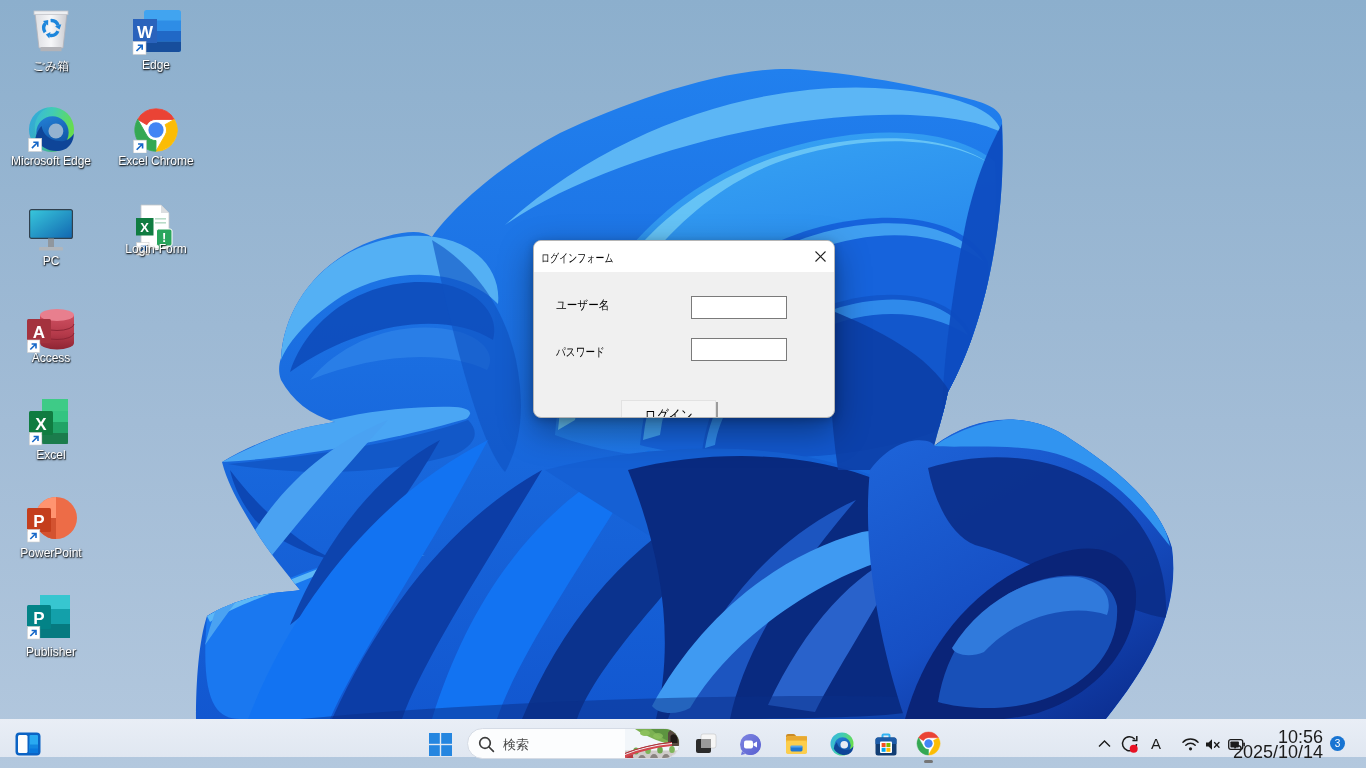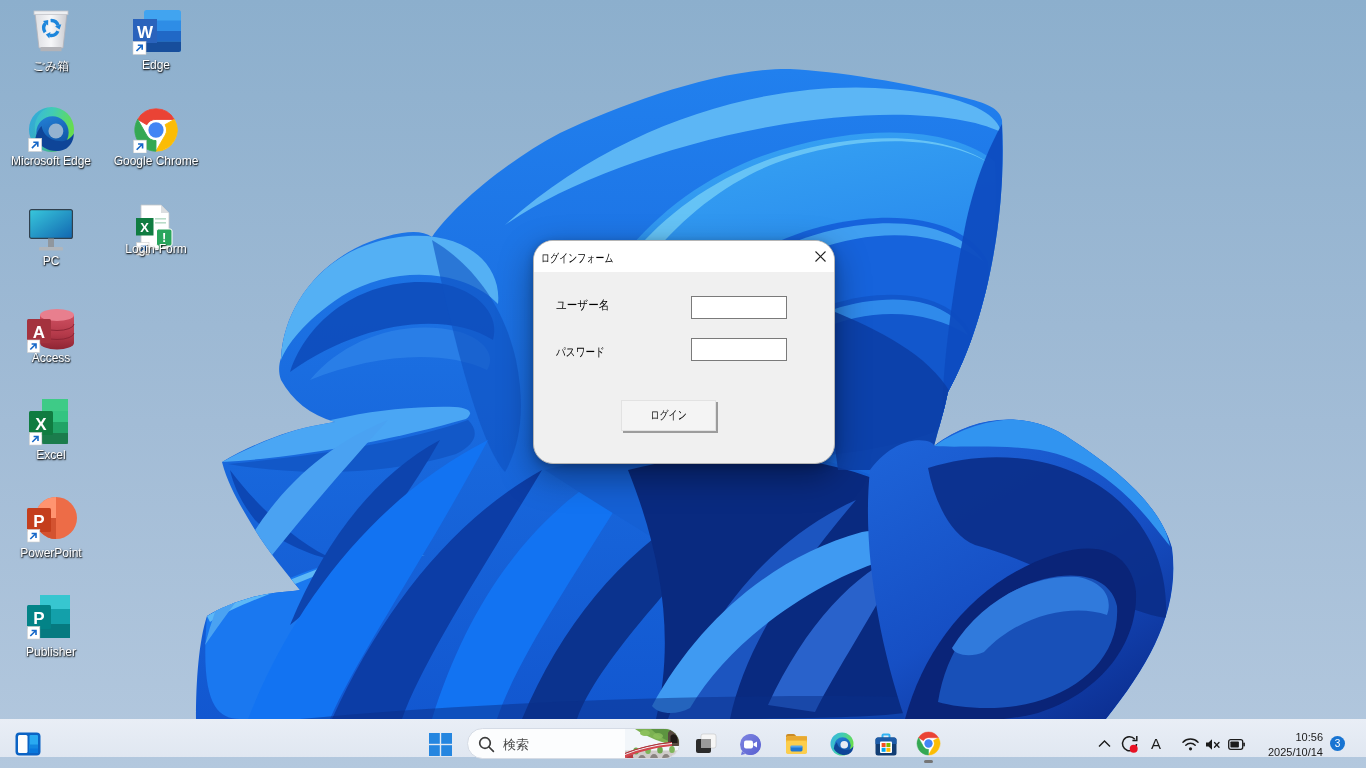--- a/index.html
+++ b/index.html
@@ -209,21 +209,21 @@
 <svg class="ig" style="left:133px;top:107px" width="46" height="46" viewBox="0 0 50 50">
  <circle cx="25" cy="25" r="23" fill="#fff"></circle>
  <path d="M25,2 a23,23 0 0 1 19.9,11.5 L25,13.5 a11.5,11.5 0 0 0 -10,5.8 L5.1,13.5 A23,23 0 0 1 25,2 Z" fill="#ea4335" stroke="#ea4335" stroke-width="1"></path>
  <path d="M44.9,13.5 a23,23 0 0 1 -20,34.5 l9.9,-17.2 a11.5,11.5 0 0 0 0,-11.6 Z" fill="#fbbc05" stroke="#fbbc05" stroke-width="1"></path>
  <path d="M5.1,13.5 l9.9,17.3 a11.5,11.5 0 0 0 10,5.7 L24.9,48 A23,23 0 0 1 5.1,13.5 Z" fill="#34a853" stroke="#34a853" stroke-width="1"></path>
  <circle cx="25" cy="25" r="10.5" fill="#fff"></circle>
  <circle cx="25" cy="25" r="8.3" fill="#4285f4"></circle>
  <rect x="0.5" y="36" width="14" height="14" fill="#fff" stroke="#cccccc" stroke-width="0.6"></rect>
  <path d="M4,46.5 L10,40.5 M5.5,40.2 L10.4,40.2 L10.4,45.1" fill="none" stroke="#1567c8" stroke-width="1.8"></path>
 </svg>
-<div class="lbl" style="left:101px;top:154px">Google Chrome</div>
+<div class="lbl" style="left:101px;top:154px">Excel Chrome</div>
 
 <svg class="ig" style="left:29px;top:209px" width="44" height="42" viewBox="0 0 44 42">
  <defs>
         <linearGradient id="scr" x1="0" y1="0" x2="1" y2="1">
   <stop offset="0" stop-color="#38c8dc"></stop>
           <stop offset="1" stop-color="#1266b0"></stop>
         </linearGradient>
       </defs>
  <rect x="0.6" y="0.6" width="42.8" height="28.8" rx="2" fill="url(#scr)" stroke="#30404e" stroke-width="1.2"></rect>
  <rect x="19" y="29.5" width="6" height="8.5" fill="#90979e"></rect>
@@ -291,34 +291,34 @@
 <svg class="ig" style="left:26px;top:593px" width="52" height="50" viewBox="0 0 52 50">
  <rect x="14" y="2" width="30" height="43" rx="2" fill="#13a0aa"></rect>
  <rect x="14" y="2" width="30" height="14" fill="#37c6d0"></rect>
  <rect x="14" y="31" width="30" height="14" fill="#067a80"></rect>
  <rect x="1" y="12" width="24" height="24" rx="1.5" fill="#038387"></rect>
  <text x="13" y="30.5" font-size="17" font-weight="bold" fill="#fff" text-anchor="middle" font-family="Liberation Sans">P</text>
  <rect x="1.3" y="33.5" width="12.5" height="12.5" fill="#fff" stroke="#cccccc" stroke-width="0.6"></rect>
  <path d="M4.3,43 L9.6,37.7 M5.6,37.5 L10,37.5 L10,41.9" fill="none" stroke="#1567c8" stroke-width="1.6"></path>
 </svg>
 <div class="lbl" style="left:-4px;top:645px">Publisher</div>
-<div id="dialog" style="position:absolute;left:533px;top:240px;width:302px;height:224px;
- border-radius:20px;background:#f0f0f0;border:1px solid #b5b5b5;box-sizing:border-box;
+<div id="dialog" style="position:absolute;left:533px;top:240px;width:302px;height:178px;
+ border-radius:8px;background:#f0f0f0;border:1px solid #b5b5b5;box-sizing:border-box;
  box-shadow:0 12px 34px rgba(0,0,0,0.38),0 2px 8px rgba(0,0,0,0.22);overflow:hidden">
  <div style="position:absolute;left:0;top:0;width:100%;height:31px;background:#ffffff"></div>
  <div style="position:absolute;left:7px;top:9px;font-size:12px;color:#000;transform:scaleX(0.74);transform-origin:left center;white-space:nowrap">ログインフォーム</div>
  <svg style="position:absolute;left:280px;top:9px" width="13" height="13" viewBox="0 0 13 13">
   <path d="M1.5,1.5 L11.5,11.5 M11.5,1.5 L1.5,11.5" stroke="#222" stroke-width="1.1"></path>
  </svg>
  <div style="position:absolute;left:22px;top:56px;font-size:12px;color:#000;transform:scaleX(0.88);transform-origin:left center;white-space:nowrap">ユーザー名</div>
  <div style="position:absolute;left:157px;top:55px;width:94px;height:21px;background:#fff;border:1px solid #7a7a7a"></div>
  <div style="position:absolute;left:22px;top:103px;font-size:12px;color:#000;transform:scaleX(0.80);transform-origin:left center;white-space:nowrap">パスワード</div>
  <div style="position:absolute;left:157px;top:97px;width:94px;height:21px;background:#fff;border:1px solid #7a7a7a"></div>
  <div style="position:absolute;left:87px;top:159px;width:93px;height:29px;background:#f4f4f4;
-  border:1px solid #e2e2e2;box-shadow:2px 2px 0 #9c9c9c;font-size:12px;color:#000;
+  border:1px solid #e2e2e2;box-shadow:2px 2px 0 #9c9c9c;font-size:16px;color:#000;
   text-align:center;line-height:29px"><span style="display:inline-block;transform:scaleX(0.74)">ログイン</span></div>
 </div>
 <div id="taskbar">
 
  <svg style="position:absolute;left:15px;top:13px" width="26" height="24" viewBox="0 0 26 24">
   <rect x="0.5" y="0.5" width="25" height="23" rx="4" fill="#0b63c4"></rect>
   <rect x="3" y="3" width="9.5" height="18" rx="1.5" fill="#fdfdfd"></rect>
   <rect x="14.5" y="3" width="8.5" height="18" rx="1" fill="#29aaf1"></rect>
   <rect x="14.5" y="12.5" width="8.5" height="8.5" fill="#1287e0"></rect>
   <rect x="14.5" y="16.5" width="8.5" height="4.5" fill="#0878dd"></rect>
@@ -435,16 +435,16 @@
  </svg>
  <svg style="position:absolute;left:1205px;top:19px" width="16" height="13" viewBox="0 0 16 13">
   <path d="M1,4.5 L3.5,4.5 L7,1.2 L7,11.8 L3.5,8.5 L1,8.5 Z" fill="#1b1b1b"></path>
   <path d="M9.5,4.5 L14,9.2 M14,4.5 L9.5,9.2" stroke="#1b1b1b" stroke-width="1.3" stroke-linecap="round"></path>
  </svg>
  <svg style="position:absolute;left:1228px;top:20px" width="17" height="11" viewBox="0 0 17 11">
   <rect x="0.7" y="0.7" width="14" height="9.6" rx="2" fill="none" stroke="#1b1b1b" stroke-width="1.3"></rect>
   <rect x="2.4" y="2.4" width="8.5" height="6.2" rx="0.8" fill="#1b1b1b"></rect>
   <rect x="15.3" y="3.4" width="1.6" height="4.2" rx="0.8" fill="#1b1b1b"></rect>
  </svg>
- <div style="position:absolute;left:1223px;top:11px;width:100px;text-align:right;font-size:11px;color:#1b1b1b;line-height:15px">10:56<br>2025/10/14</div>
+ <div style="position:absolute;left:1223px;top:11px;width:100px;text-align:right;font-size:18px;color:#1b1b1b;line-height:15px">10:56<br>2025/10/14</div>
  <div style="position:absolute;left:1330px;top:17px;width:15px;height:15px;border-radius:50%;background:#1874d2;color:#fff;font-size:10px;text-align:center;line-height:15px">3</div>
 </div>
 </div>
 
 </body></html>

